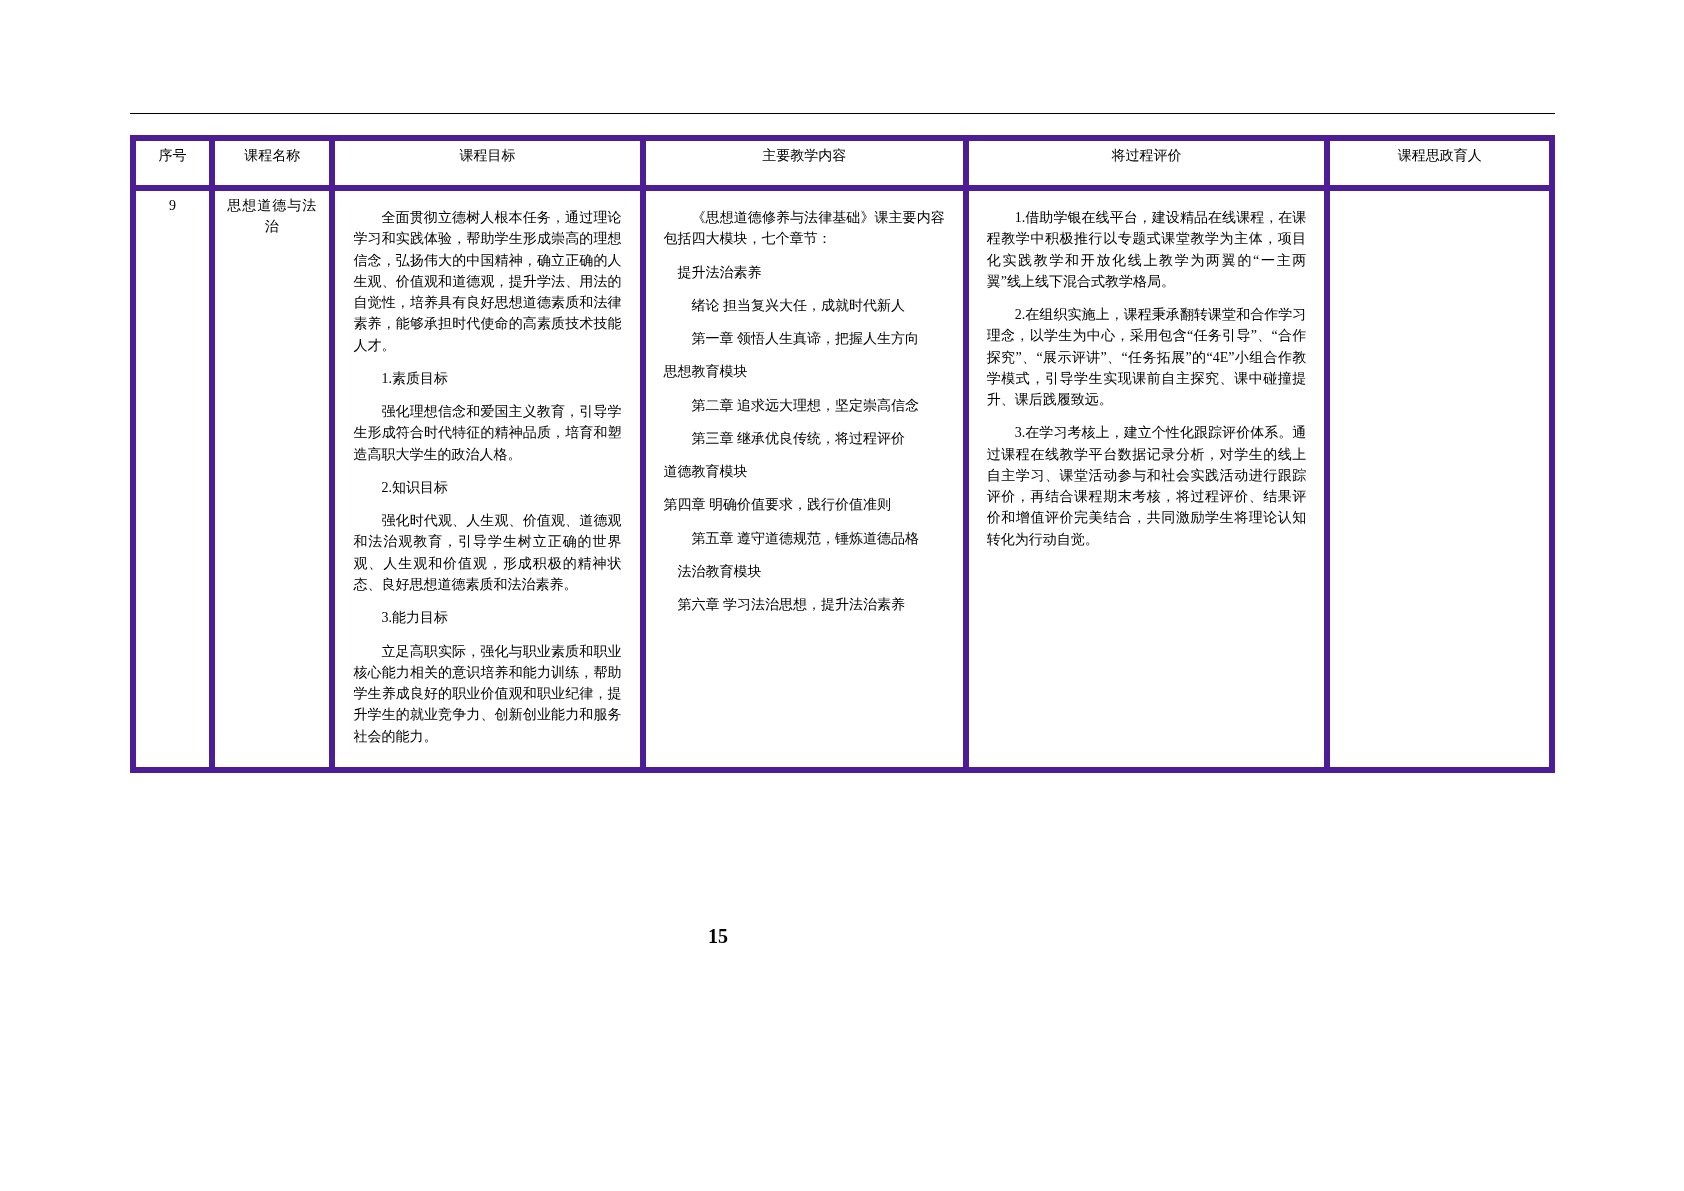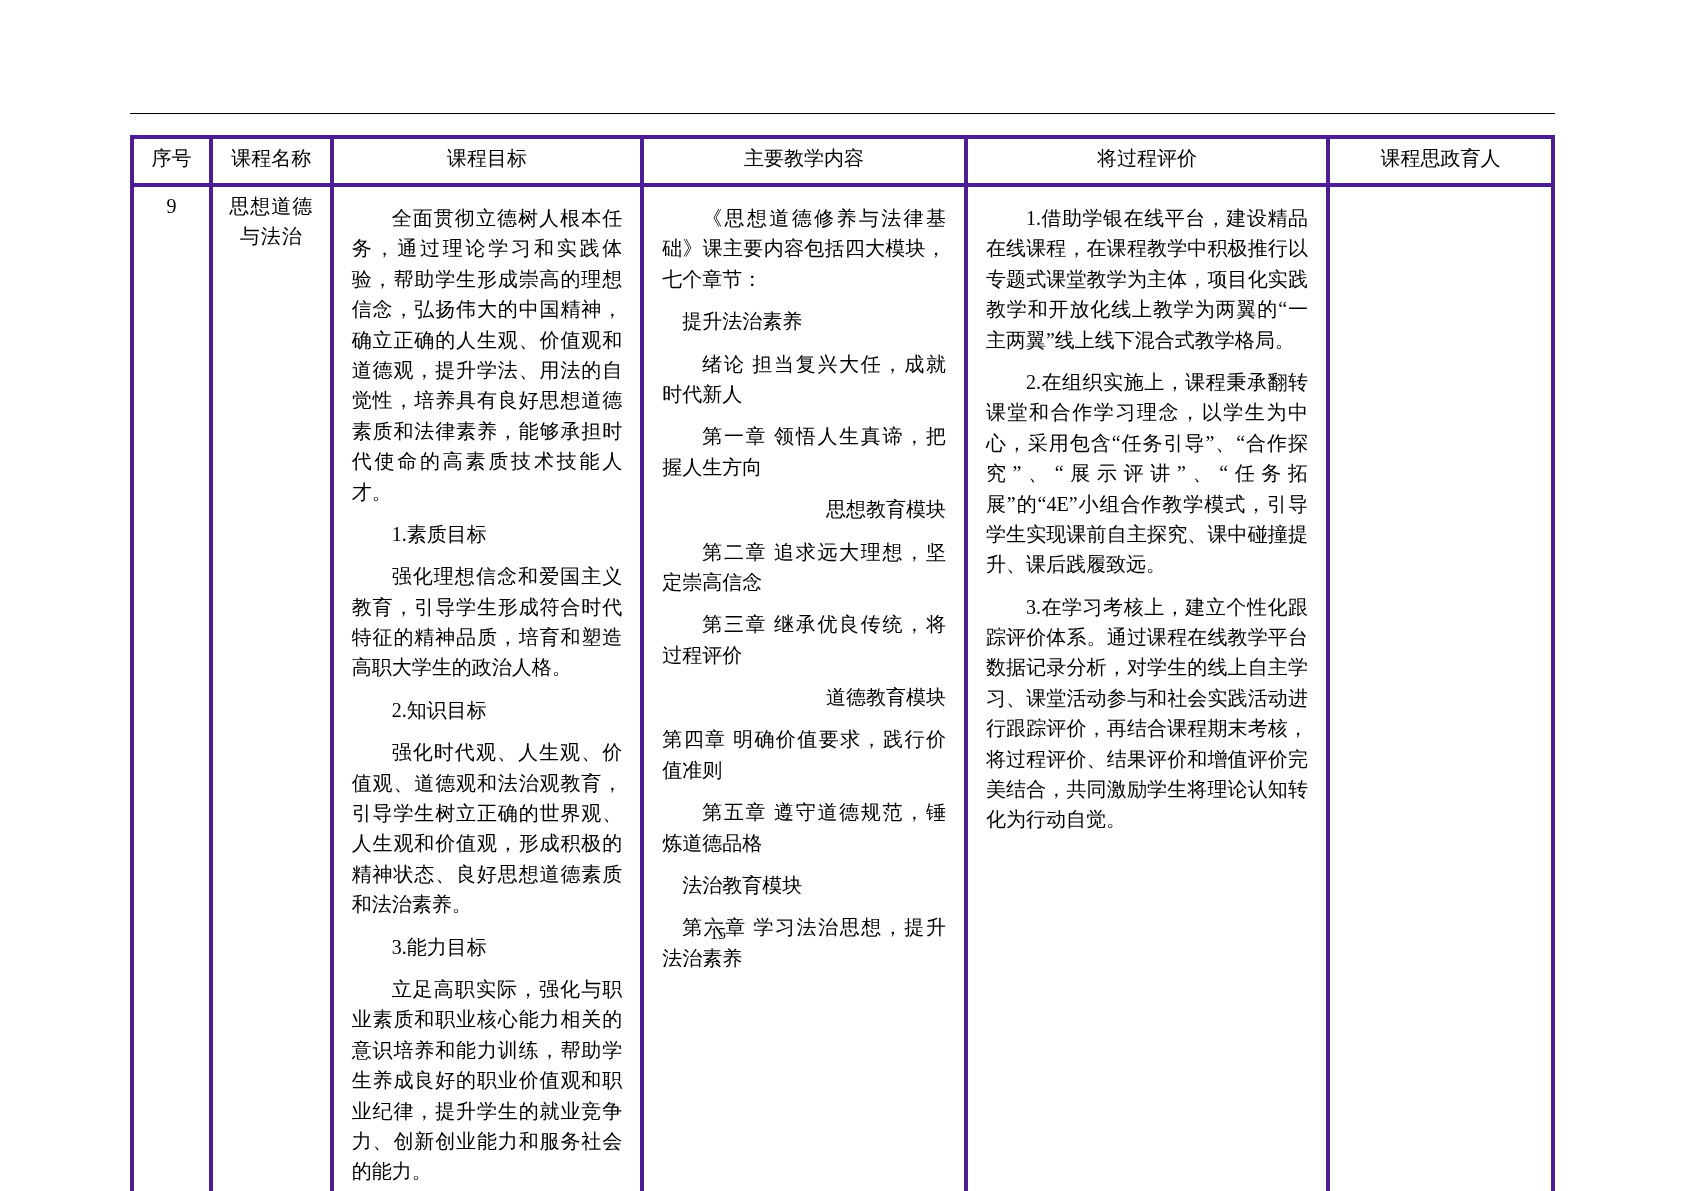--- a/index.html
+++ b/index.html
@@ -31,24 +31,24 @@
   }
   table.doc-table {
     position: absolute;
     left: 130px;
     top: 135px;
     width: 1425px;
     border-collapse: collapse;
     table-layout: fixed;
   }
   table.doc-table td, table.doc-table th {
-    border: 4px solid #4c1d95;
+    border: 6px solid #4c1d95;
     vertical-align: top;
     padding: 4px 6px 8px 6px;
-    font-size: 20px;
+    font-size: 14px;
     line-height: 1.52;
     font-weight: normal;
   }
   thead th {
     text-align: center;
     vertical-align: middle;
     height: 32px;
     padding: 4px 4px;
     font-size: 19px;
     font-weight: normal;
@@ -74,29 +74,30 @@
     line-height: 1.55;
   }
   .para {
     margin: 12px;
     text-align: justify;
     text-justify: inter-ideograph;
   }
   .ind2 { text-indent: 2em; }
   .ind1 { text-indent: 1em; }
   .ind0 { text-indent: 0; }
-  .ctr { text-align: right; text-indent: 0; }
+  .ctr { text-align: left; text-indent: 0; }
   .page-num {
     position: absolute;
     left: 0;
     top: 925px;
     width: 1436px;
     text-align: center;
-    font-size: 16px;
+    font-size: 20px;
     font-family: "Liberation Serif", serif;
+    font-weight: bold;
   }
   .name-spaced {
     letter-spacing: 1px;
   }
 </style>
 </head>
 <body>
 
 <div class="page">
 

